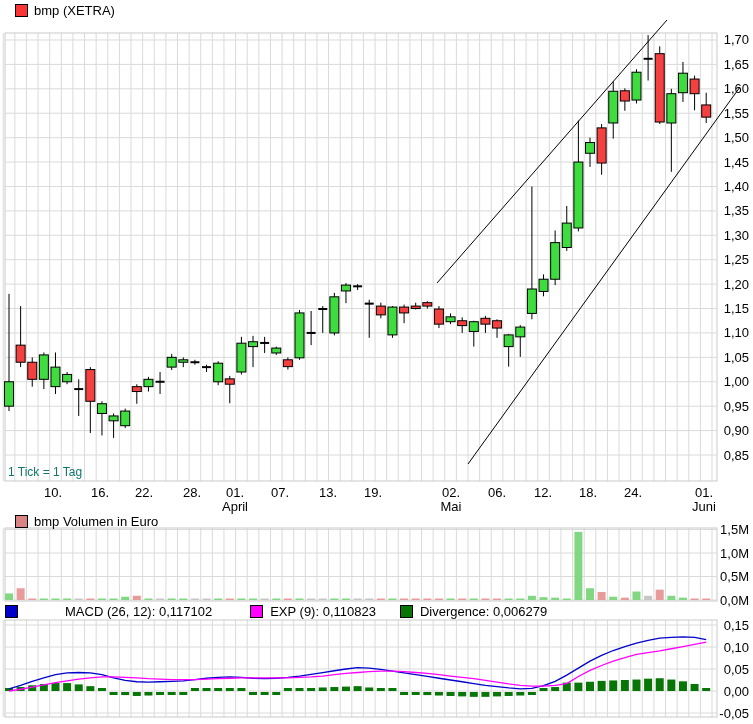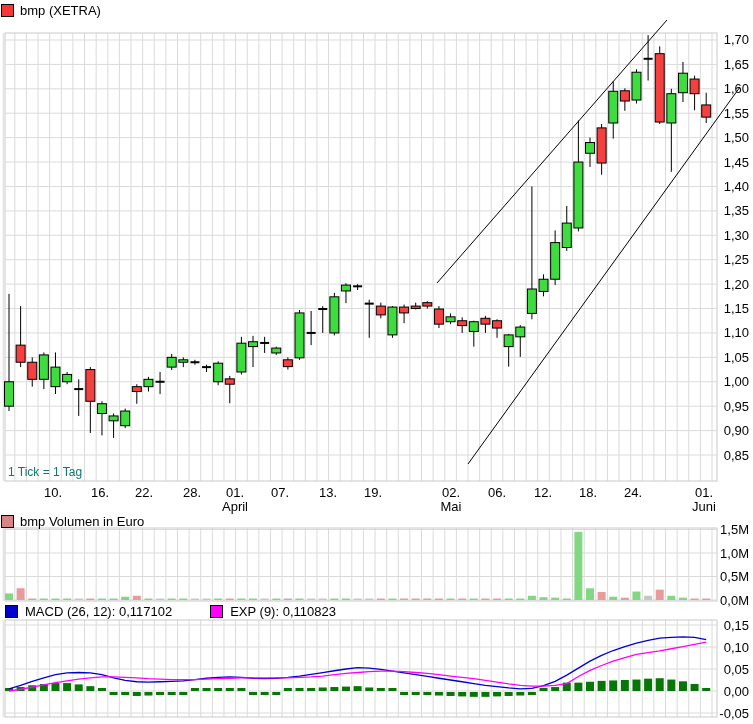--- a/index.html
+++ b/index.html
@@ -1,18 +1,18 @@
 <!DOCTYPE html>
 <html><head>
 <meta charset="utf-8">
 <style>
   html,body{margin:0;padding:0;background:#ffffff;}
   .stage{position:relative;width:753px;height:724px;background:#fff;overflow:hidden;
          font-family:"Liberation Sans", sans-serif;}
-  .hdr{position:absolute;left:1px;display:flex;align-items:center;font-size:13px;color:#000;}
+  .hdr{position:absolute;left:15px;display:flex;align-items:center;font-size:13px;color:#000;}
   .hdr .sq{display:inline-block;width:11px;height:11px;border:1px solid #000;margin-right:6px;}
   .legend{position:absolute;left:5px;top:604px;display:flex;align-items:center;font-size:13px;color:#000;}
   .legend .lsq{display:inline-block;width:11px;height:11px;border:1px solid #000;margin-right:7px;}
   .legend .litem{display:flex;align-items:center;}
   .ticknote{position:absolute;left:8px;top:465px;font-size:12px;color:#0f766e;}
   svg{position:absolute;left:0;top:0;}
   text{font-family:"Liberation Sans", sans-serif;}
 </style>
 </head>
 <body>
@@ -536,23 +536,27 @@
   </div>
 
   <div class="ticknote">1 Tick = 1 Tag</div>
 
   <div class="hdr" style="top:514px;">
     <span class="sq" id="vol-sq" style="background: rgb(217, 132, 132);"></span>
     <span>bmp Volumen in Euro</span>
   </div>
 
   <div class="legend">
-    <span class="litem" style="margin-right:38px;">
+    <span class="litem" style="margin-right:38px;gap:40px;">
       <span class="lsq" id="lsq-macd" style="background: rgb(0, 0, 204);"></span>
       <span>MACD (26, 12): 0,117102</span>
     </span>
     <span class="litem" style="margin-right:24px;">
       <span class="lsq" id="lsq-exp" style="background: rgb(255, 0, 255);"></span>
       <span>EXP (9): 0,110823</span>
     </span>
+    <span class="litem">
+      <span class="lsq" id="lsq-div" style="background: rgb(7, 118, 7);"></span>
+      <span>Divergence: 0,006279</span>
+    </span>
   </div>
 
 </div>
 
 </body></html>

